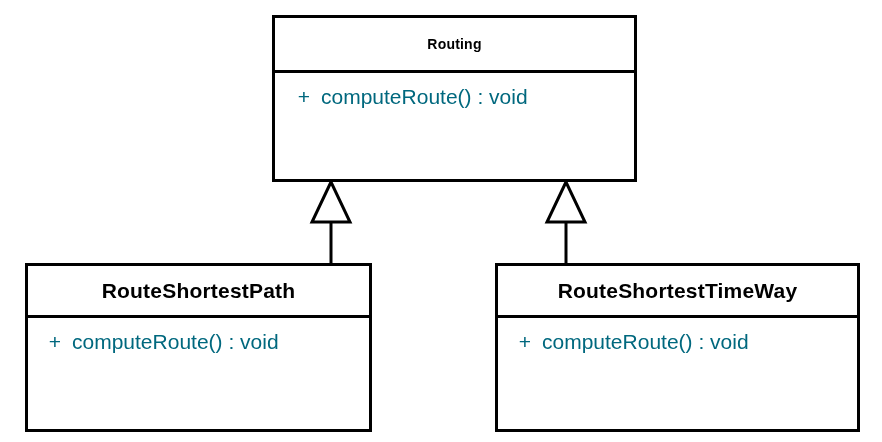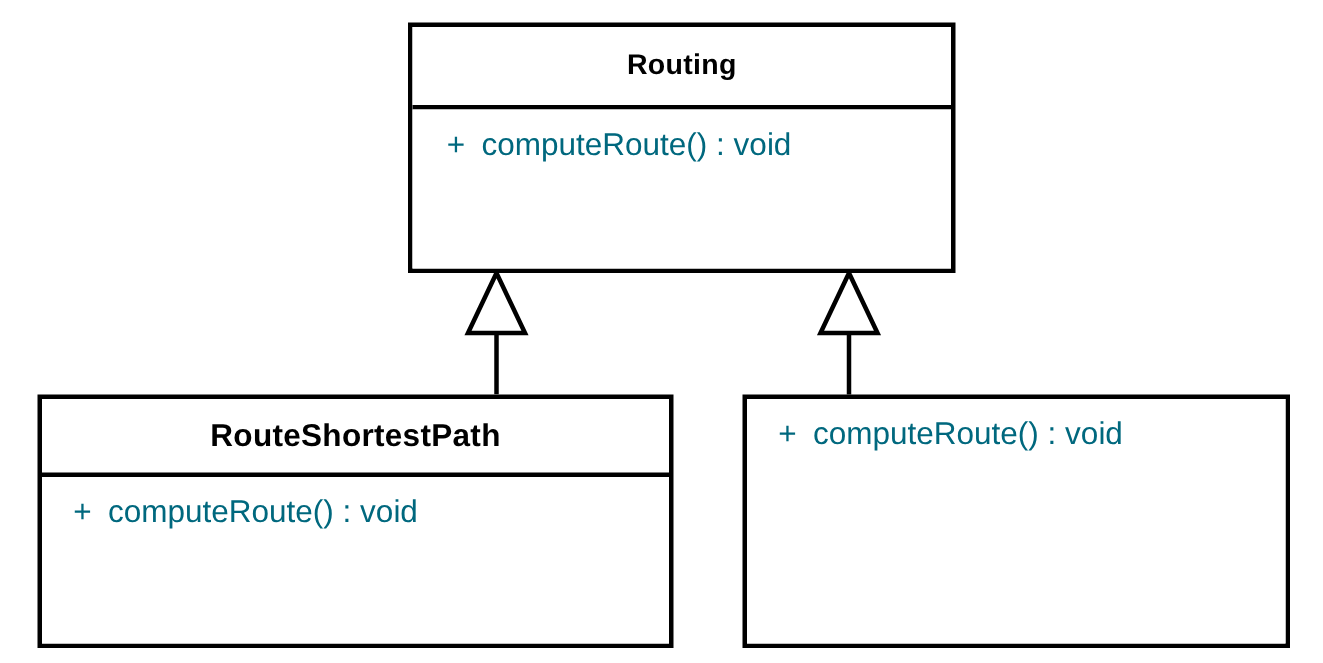--- a/index.html
+++ b/index.html
@@ -77,35 +77,35 @@
   #class-routing {
     left: 272px;
     top: 15px;
     width: 365px;
     height: 167px;
   }
   #class-routing .uml-class-header {
     height: 55px;
   }
   #class-routing .uml-class-name {
-    font-size: 19px;
+    font-size: 14px;
   }
   #class-routing .uml-member {
     font-size: 21px;
     padding-left: 12px;
   }
   #class-routing .uml-visibility {
     width: 34px;
   }
 
   
   #class-route-shortest-path {
     left: 25px;
     top: 263px;
-    width: 424px;
+    width: 347px;
     height: 169px;
   }
   #class-route-shortest-time-way {
     left: 495px;
     top: 263px;
     width: 365px;
     height: 169px;
   }
   #class-route-shortest-path .uml-class-header,
   #class-route-shortest-time-way .uml-class-header {
@@ -171,20 +171,23 @@
     </div>
     <div class="uml-class-body">
       <div class="uml-member">
         <span class="uml-visibility">+</span>
         <span class="uml-signature">computeRoute() : void</span>
       </div>
     </div>
   </div>
 
   <div class="uml-class" id="class-route-shortest-time-way">
+    <div class="uml-class-header">
+      <span class="uml-class-name">RouteShortestTimeWay</span>
+    </div>
     <div class="uml-class-body">
       <div class="uml-member">
         <span class="uml-visibility">+</span>
         <span class="uml-signature">computeRoute() : void</span>
       </div>
     </div>
   </div>
 
 </div>
 

